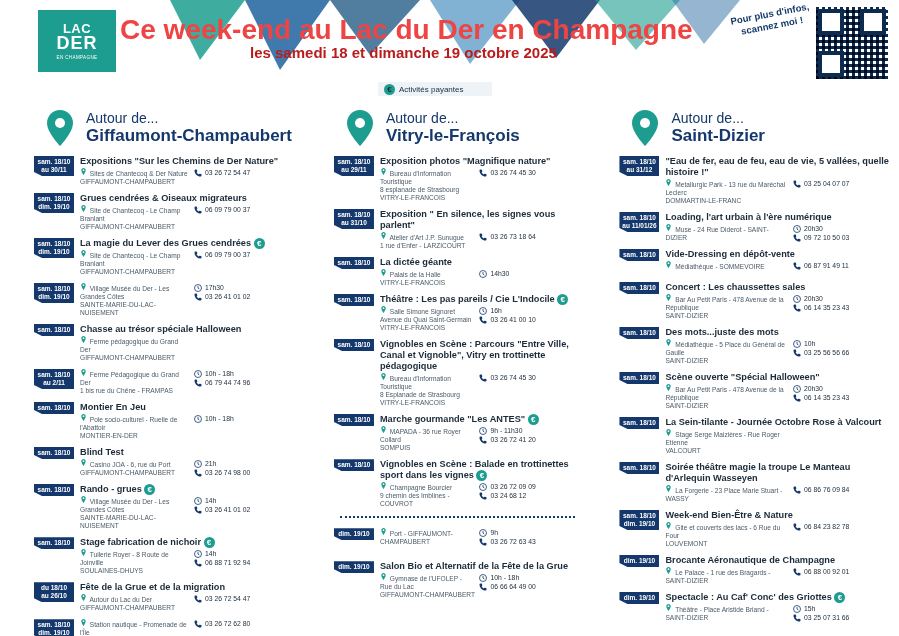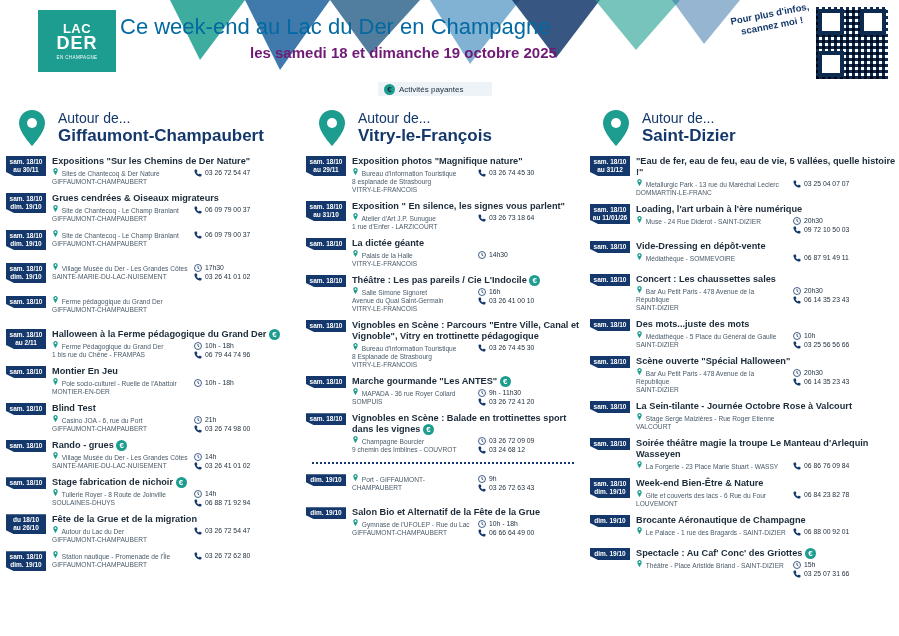--- a/index.html
+++ b/index.html
@@ -18,25 +18,25 @@
   .logo{
     position:absolute;left:38px;top:10px;width:78px;height:62px;
     background:#1d9d8f;display:flex;align-items:center;justify-content:center;
     flex-direction:column;color:#fff;
   }
   .logo .l1{font-size:13px;font-weight:bold;letter-spacing:.5px;line-height:11px;}
   .logo .l2{font-size:18px;font-weight:bold;letter-spacing:1px;line-height:18px;}
   .logo .l3{font-size:4.5px;letter-spacing:.4px;margin-top:3px;}
   .title-main{
     position:absolute;left:120px;top:14px;
-    font-size:22px;font-weight:normal;color:#0369a1;
+    font-size:28px;font-weight:bold;color:#ef4444;
   }
   .title-sub{
     position:absolute;left:250px;top:44px;
-    font-size:15px;color:#701a75;font-weight:bold;
+    font-size:15px;color:#b91c1c;font-weight:bold;
   }
   .qr-note{
     position:absolute;right:82px;top:8px;width:92px;
     font-size:9.5px;font-weight:bold;color:#14386b;
     transform:rotate(-11deg);line-height:12px;text-align:center;
   }
   .qr{
     position:absolute;right:8px;top:4px;width:72px;height:72px;
     background:
       repeating-linear-gradient(90deg,#0d2b4e 0 3px,#fff 3px 6px),
@@ -61,21 +61,21 @@
   
   .euro{
     display:inline-flex;align-items:center;justify-content:center;
     width:11px;height:11px;border-radius:50%;
     background:#1d9d8f;color:#fff;font-size:8px;font-weight:bold;
     vertical-align:middle;
   }
 
   
   .cols{position:absolute;top:104px;left:0;width:899px;height:532px;display:flex;}
-  .col{position:relative;}
+  .col{position:relative;padding-left:28px;}
   .col1{width:300px;}
   .col2{width:284px;}
   .col3{width:315px;}
 
   .sec-head{position:relative;height:52px;}
   .sec-head .pin{
     position:absolute;left:16px;top:6px;width:34px;height:34px;
   }
   .pin svg{display:block;}
   .sec-autour{
@@ -206,20 +206,21 @@
                 </div>
               </div>
             </div>
           </div>
           <div class="ev">
             <div class="date">
               <div>sam. 18/10</div>
               <div>dim. 19/10</div>
             </div>
             <div class="ev-body">
+              <div class="ev-title">La magie du Lever des Grues cendrées <span class="euro">€</span></div>
               <div class="ev-row">
                 <div class="ev-loc"><span class="ico"><svg viewBox="0 0 16 16" width="7" height="7">
                       <path fill="#1d9d8f" d="M8 0C5 0 3 2.2 3 5c0 3.6 5 11 5 11s5-7.4 5-11c0-2.8-2-5-5-5zm0 7a2 2 0 1 1 0-4 2 2 0 0 1 0 4z"></path>
                     </svg></span> Site de Chantecoq - Le Champ Branlant<br>GIFFAUMONT-CHAMPAUBERT</div>
                 <div class="ev-meta">
                   <div>
                     <span class="ico">
                       <svg viewBox="0 0 16 16" width="8" height="8">
                         <path fill="#14386b" d="M3 1a2 2 0 0 0-2 2c0 6.6 5.4 12 12 12a2 2 0 0 0 2-2v-2a1 1 0 0 0-.8-1l-3-.6a1 1 0 0 0-1 .4l-.9 1.1a10 10 0 0 1-4.2-4.2l1.1-.9a1 1 0 0 0 .4-1l-.6-3A1 1 0 0 0 5 1z"></path>
                       </svg>
@@ -260,35 +261,35 @@
                   </div>
                 </div>
               </div>
             </div>
           </div>
           <div class="ev">
             <div class="date">
               <div>sam. 18/10</div>
             </div>
             <div class="ev-body">
+              <div class="ev-title">Chasse au trésor spéciale Halloween</div>
               <div class="ev-row">
                 <div class="ev-loc"><span class="ico"><svg viewBox="0 0 16 16" width="7" height="7">
                       <path fill="#1d9d8f" d="M8 0C5 0 3 2.2 3 5c0 3.6 5 11 5 11s5-7.4 5-11c0-2.8-2-5-5-5zm0 7a2 2 0 1 1 0-4 2 2 0 0 1 0 4z"></path>
                     </svg></span> Ferme pédagogique du Grand Der<br>GIFFAUMONT-CHAMPAUBERT</div>
                 <div class="ev-meta"></div>
               </div>
             </div>
           </div>
           <div class="ev">
             <div class="date">
               <div>sam. 18/10</div>
               <div>au 2/11</div>
             </div>
             <div class="ev-body">
-              <div class="ev-title">Halloween à la Ferme pédagogique du Grand Der <span class="euro">€</span></div>
               <div class="ev-row">
                 <div class="ev-loc"><span class="ico"><svg viewBox="0 0 16 16" width="7" height="7">
                       <path fill="#1d9d8f" d="M8 0C5 0 3 2.2 3 5c0 3.6 5 11 5 11s5-7.4 5-11c0-2.8-2-5-5-5zm0 7a2 2 0 1 1 0-4 2 2 0 0 1 0 4z"></path>
                     </svg></span> Ferme Pédagogique du Grand Der<br>1 bis rue du Chêne - FRAMPAS</div>
                 <div class="ev-meta">
                   <div>
                     <span class="ico">
                       <svg viewBox="0 0 16 16" width="8" height="8">
                         <circle cx="8" cy="8" r="7" fill="none" stroke="#14386b" stroke-width="1.6"></circle>
                         <path d="M8 4v4.3l2.6 1.6" fill="none" stroke="#14386b" stroke-width="1.6"></path>

